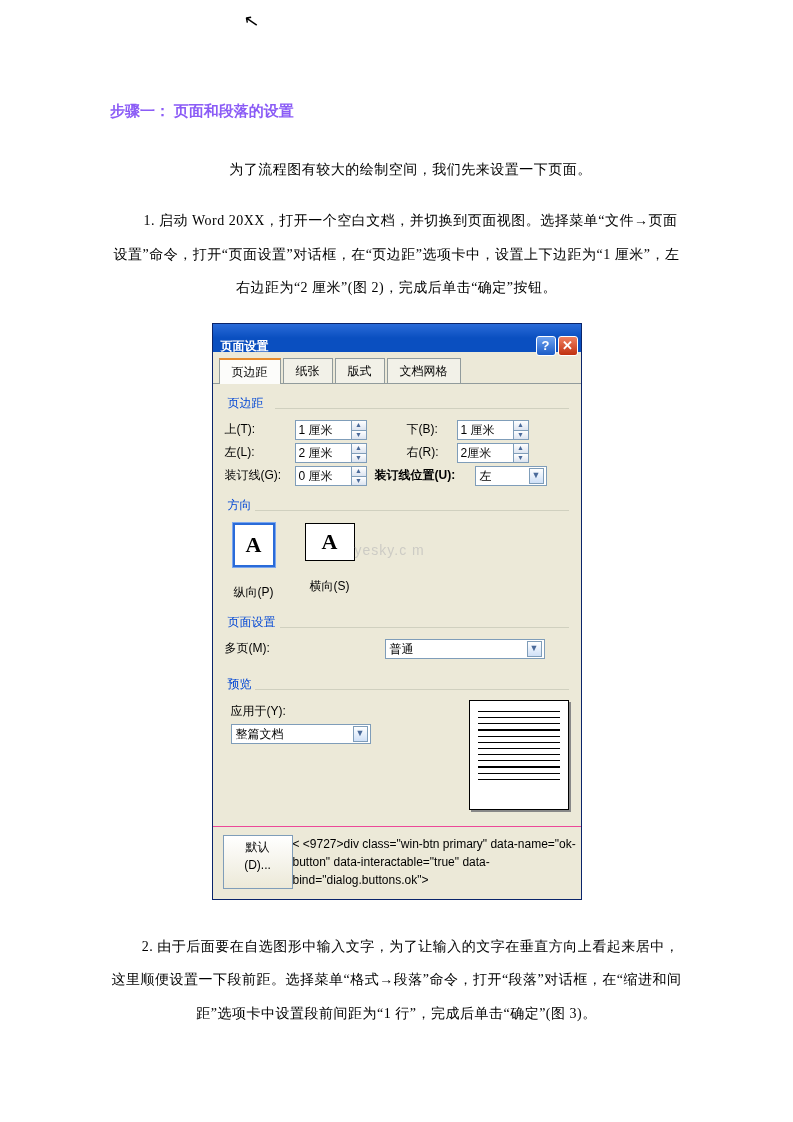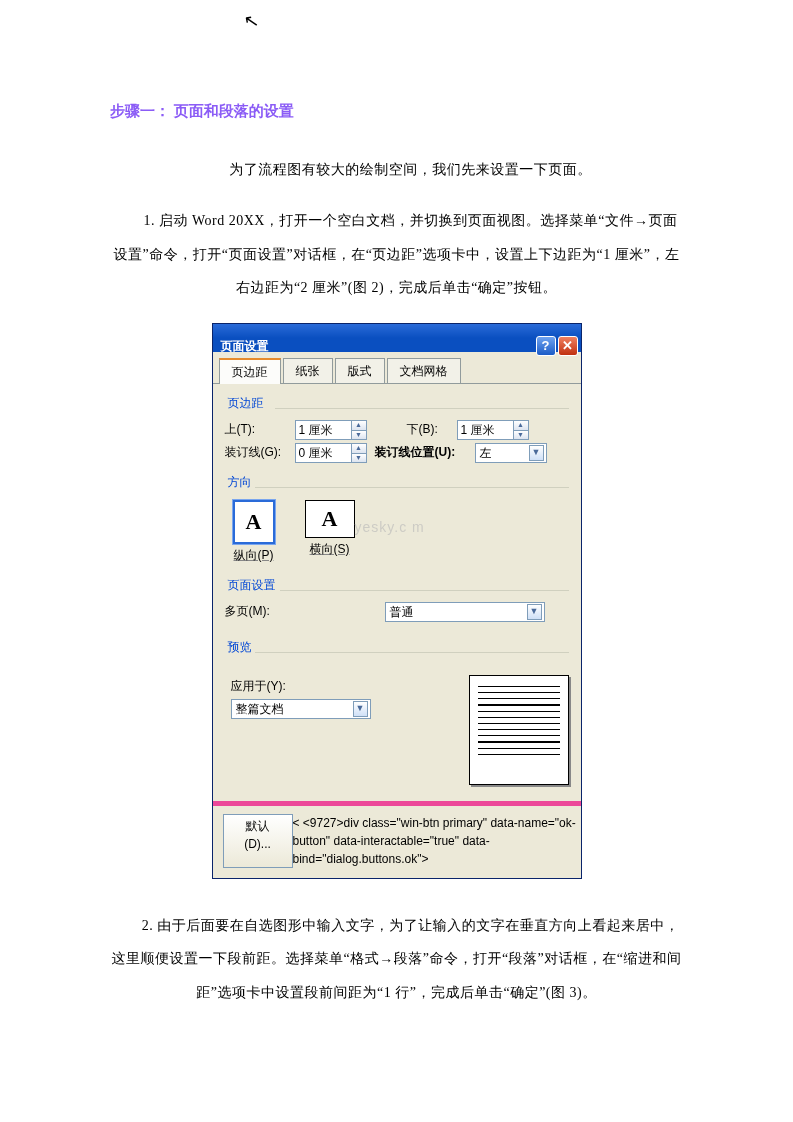--- a/index.html
+++ b/index.html
@@ -109,34 +109,34 @@
   }
   .orient-row{ display:flex; gap:30px; padding:4px 8px 2px 8px;}
   .orient-item{ text-align:center;}
   .orient-box{
     width:42px; height:44px; border:1px solid #000; background:#fff;
     display:flex; align-items:center; justify-content:center;
     font-family:"Times New Roman",serif; font-size:22px; font-weight:bold;
   }
   .orient-box.selected{ border:2px solid #2a6bd8; box-shadow:0 0 0 1px #7aa6ee;}
   .orient-box.land{ width:50px; height:38px;}
-  .orient-label{ font-size:12px; margin-top:2px; text-decoration:underline; text-decoration-color:#888;}
+  .orient-label{ font-size:12px; margin-top:16px; text-decoration-color:#888;}
   .watermark{ position:absolute; left:130px; top:48px; color:#b8b8b8; font-size:14px; font-family:Arial; letter-spacing:1px; opacity:.6;}
-  .preview-row{ display:flex; gap:14px; align-items:flex-start; margin-top:14px;}
+  .preview-row{ display:flex; gap:14px; align-items:flex-start; margin-top:2px;}
   .preview-left{ flex:1;}
   .preview-page{
     width:100px; height:110px; border:1px solid #000; background:#fff;
     padding:10px 8px; display:flex; flex-direction:column; gap:5px;
     box-shadow:2px 2px 0 #888;
   }
   .preview-line{ height:1px; background:#000;}
   .preview-line.thick{ height:1.5px;}
   .btn-row{
     display:flex; padding:8px 4px 10px 10px; background:#ece9d8;
-    border-top:5px solid #ec4899;
+    border-top:1px solid #ec4899;
   }
   .win-btn{
     border:1px solid #7f9db9; background:linear-gradient(#fff,#ece9d8);
     padding:2px 14px; font-size:12px; min-width:70px; text-align:center;
     font-family:Tahoma,sans-serif;
   }
   .spacer{flex:1;}
   .cursor{
     position:absolute; font-size:18px; color:#000; transform:rotate(-10deg);
   }
@@ -177,20 +177,39 @@
             <span class="spin-val">1 厘米</span>
             <span class="spin-btns">
                 <span class="spin-up">▲</span>
                 <span class="spin-down">▼</span>
               </span>
           </div>
           <span style="width:40px"></span>
           <span class="lbl" style="width:50px">下(B):</span>
           <div class="spin">
             <span class="spin-val">1 厘米</span>
+            <span class="spin-btns">
+                <span class="spin-up">▲</span>
+                <span class="spin-down">▼</span>
+              </span>
+          </div>
+        </div>
+        <div class="row">
+          <span class="lbl">左(L):</span>
+          <div class="spin">
+            <span class="spin-val">2 厘米</span>
+            <span class="spin-btns">
+                <span class="spin-up">▲</span>
+                <span class="spin-down">▼</span>
+              </span>
+          </div>
+          <span style="width:40px"></span>
+          <span class="lbl" style="width:50px">右(R):</span>
+          <div class="spin">
+            <span class="spin-val">2厘米</span>
             <span class="spin-btns">
                 <span class="spin-up">▲</span>
                 <span class="spin-down">▼</span>
               </span>
           </div>
         </div>
         <div class="row">
           <span class="lbl">装订线(G):</span>
           <div class="spin">
             <span class="spin-val">0 厘米</span>

